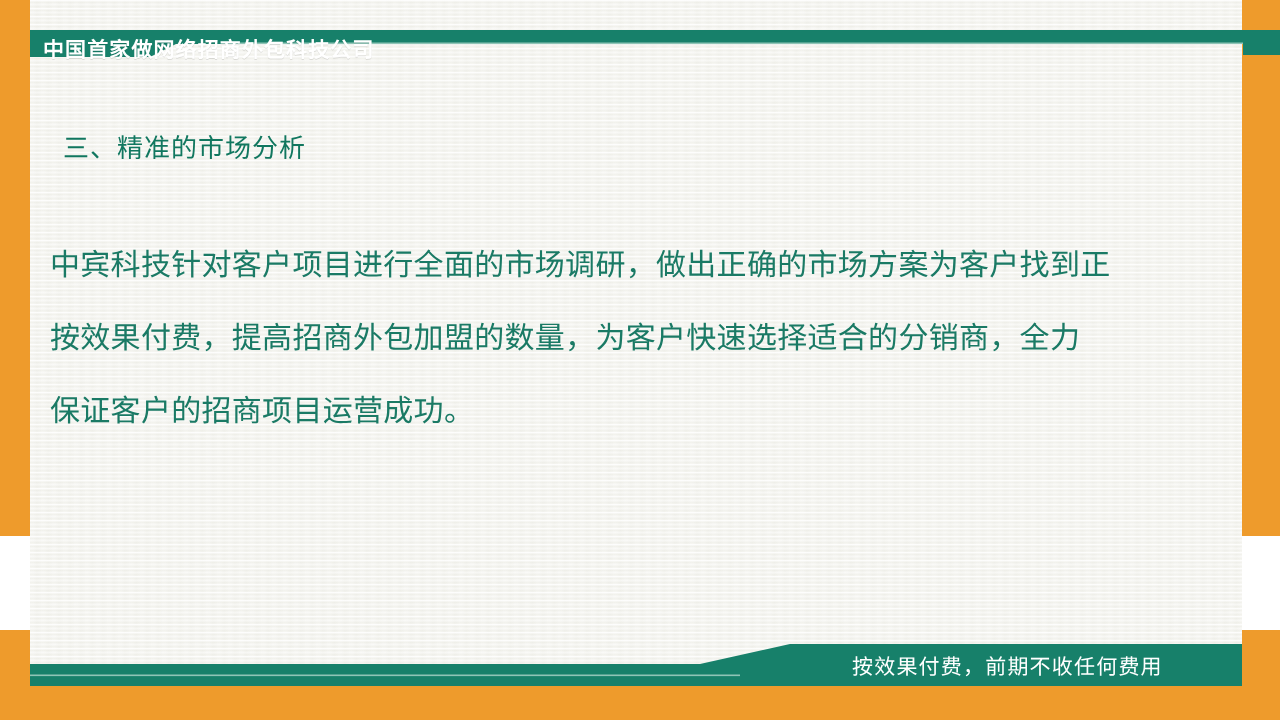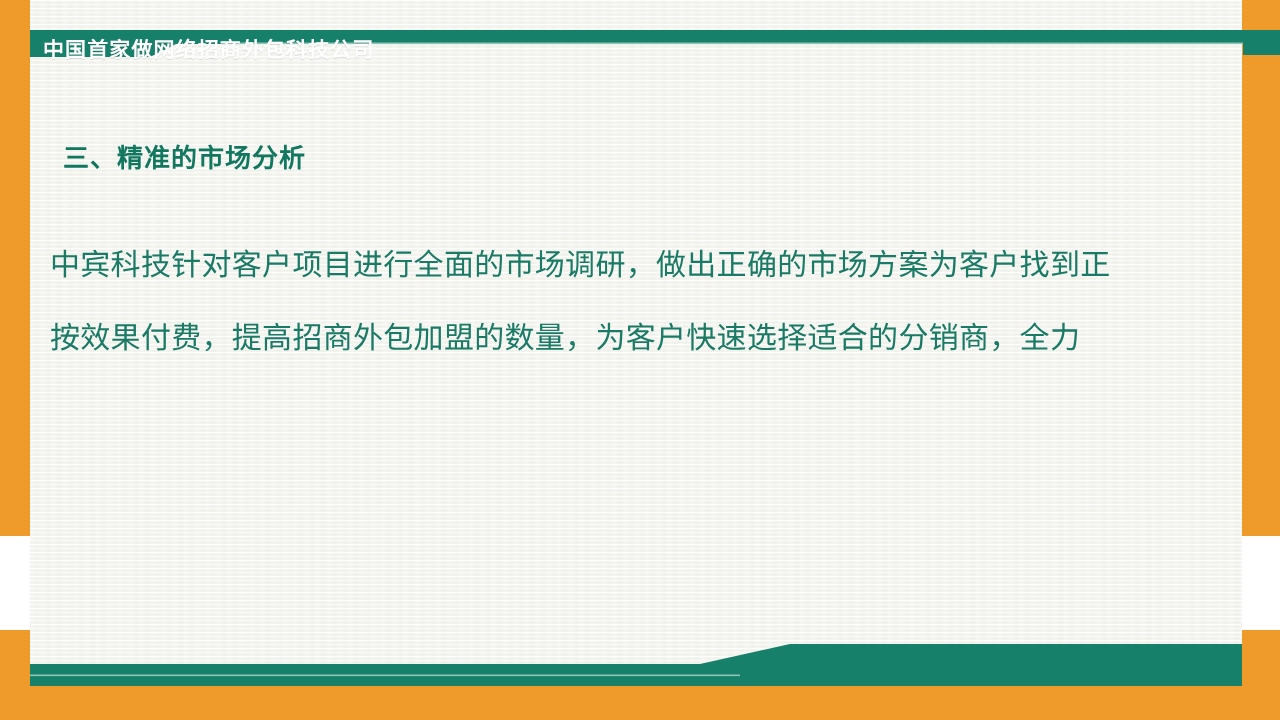--- a/index.html
+++ b/index.html
@@ -69,23 +69,23 @@
     letter-spacing: 1.1px;
     line-height: 32px;
     white-space: nowrap;
     text-shadow: 0 1px 0 rgba(0,0,0,0.10);
   }
 
   
   #section-heading {
     position: absolute;
     left: 63px;
-    top: 137px;
+    top: 127px;
     font-size: 26px;
-    font-weight: bold;
+    font-weight: normal;
     color: #11775F;
     letter-spacing: 1px;
     white-space: nowrap;
   }
 
   #body-copy {
     position: absolute;
     left: 50px;
     top: 228px;
     width: 1135px;
@@ -139,30 +139,32 @@
     </svg>
   </div>
 
   <div id="header-title">中国首家做网络招商外包科技公司</div>
 
   <div id="section-heading">三、精准的市场分析</div>
 
   <div id="body-copy">
     <div class="line">中宾科技针对客户项目进行全面的市场调研，做出正确的市场方案为客户找到正</div>
     <div class="line">按效果付费，提高招商外包加盟的数量，为客户快速选择适合的分销商，全力</div>
+    <div class="line">保证客户的招商项目运营成功。</div>
   </div>
 
   <div id="footer">
     <svg width="1280" height="90" viewBox="0 0 1280 90" xmlns="http://www.w3.org/2000/svg">
 
       <rect x="0" y="56" width="1280" height="34" fill="#EE9B2C"></rect>
 
       <path d="M30,34 L700,34 L790,14 L1242,14 L1242,56 L30,56 Z" fill="#17806A"></path>
 
       <rect x="30" y="44.5" width="710" height="1.6" fill="#8FC4B6"></rect>
 
       <rect x="0" y="0" width="30" height="90" fill="#EE9B2C"></rect>
       <rect x="1242" y="0" width="38" height="90" fill="#EE9B2C"></rect>
     </svg>
   </div>
 
+  <div id="footer-text">按效果付费，前期不收任何费用</div>
 
 </div>
 
 </body></html>

